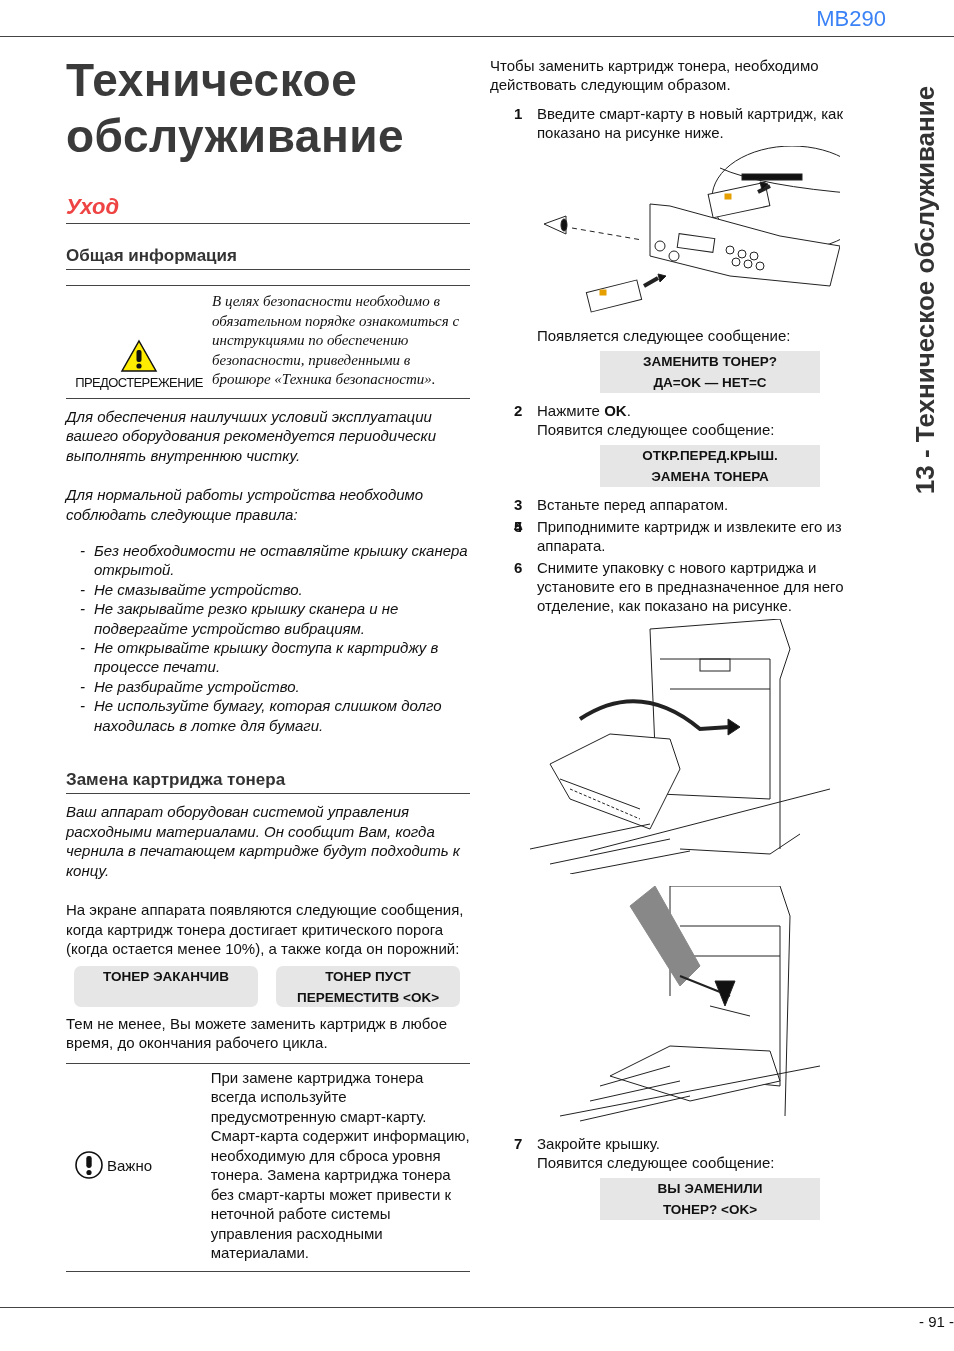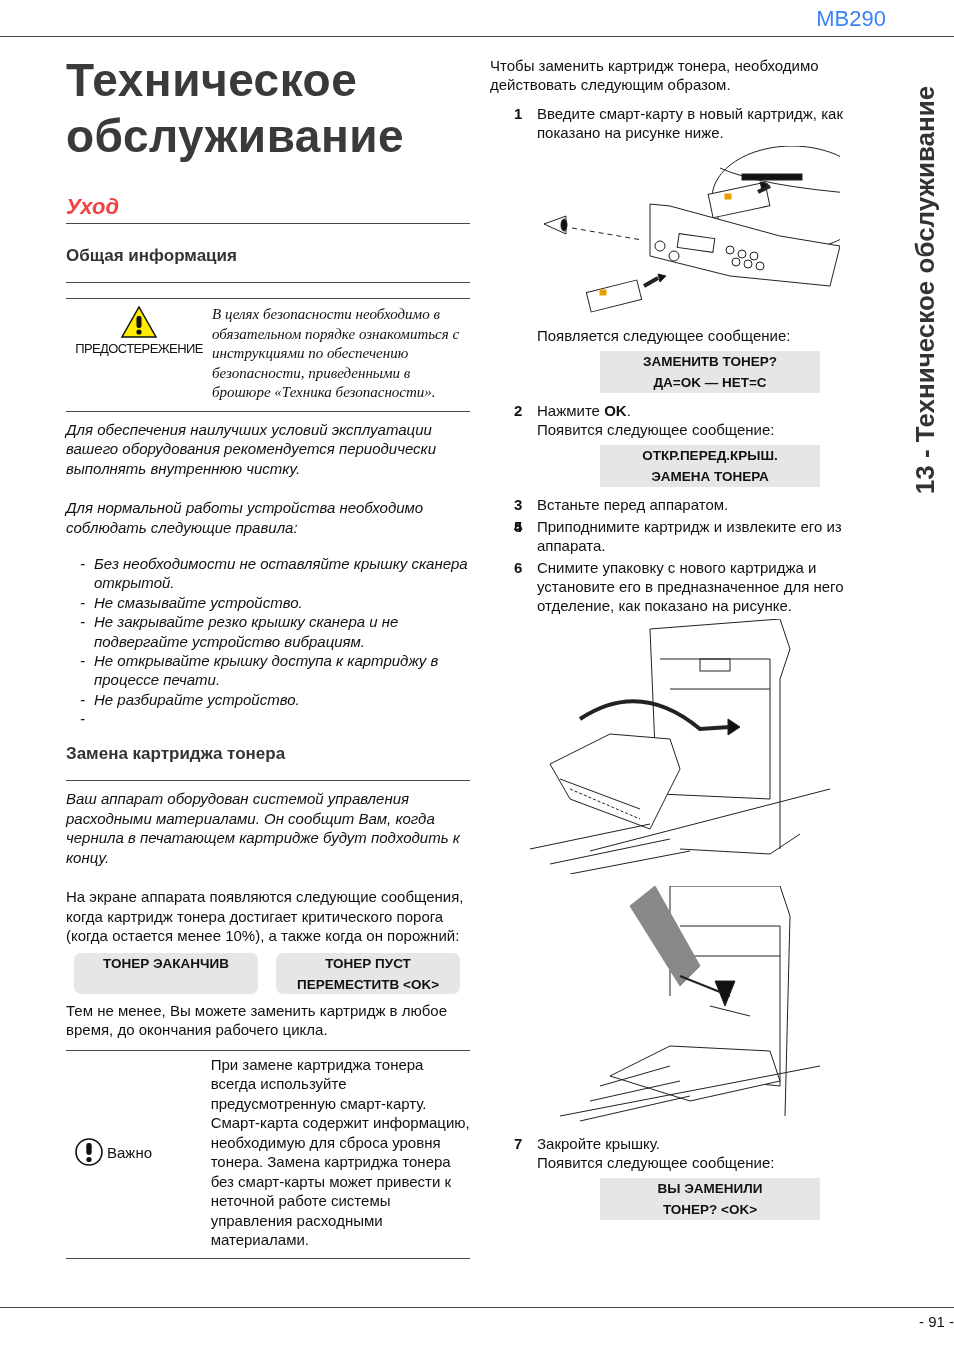--- a/index.html
+++ b/index.html
@@ -13,28 +13,28 @@
   .footer-page { position: absolute; left: 4px; right: 0; top: 1313px; text-align: right; font-size: 15px; }
 
   .side-tab { position: absolute; left: 905px; top: 60px; width: 40px; height: 460px; }
   .side-tab span { position: absolute; left: 50%; top: 50%; transform: translate(-50%,-50%) rotate(-90deg); white-space: nowrap; font-weight: bold; font-size: 26px; color: #333; }
 
   .col-left { position: absolute; left: 66px; top: 50px; width: 404px; }
   .col-right { position: absolute; left: 490px; top: 56px; width: 400px; }
 
   .page-title { font-size: 46px; font-weight: bold; color: #3a3a3a; line-height: 56px; margin-top: 2px; letter-spacing: 0.5px; }
   .h1 { font-size: 22px; font-weight: bold; font-style: italic; color: #ef4444; margin-top: 30px; padding-bottom: 3px; border-bottom: 1px solid #444; }
-  .h2 { font-size: 17px; font-weight: bold; color: #333; padding-bottom: 16px; border-bottom: 1px solid #444; }
+  .h2 { font-size: 17px; font-weight: bold; color: #333; padding-bottom: 3px; border-bottom: 1px solid #444; }
   .h2.general { margin-top: 22px; }
   .h2.toner { margin-top: 35px; }
 
   .note { display: flex; border-top: 1px solid #444; border-bottom: 1px solid #444; }
   .note.warning { margin-top: 15px; padding: 6px 0 8px; }
   .note.important { margin-top: 10px; padding: 4px 0 8px; }
-  .note-left { width: 146px; display: flex; flex-direction: column; align-items: center; justify-content: flex-start; }
+  .note-left { width: 146px; display: flex; flex-direction: column; align-items: center; justify-content: flex-end; }
   .note-left.row { flex-direction: row; justify-content: flex-start; padding-left: 8px; }
   .warn-label { font-size: 13px; letter-spacing: -0.6px; margin-top: 2px; }
   .note-text-serif { font-family: Liberation Serif, serif; font-style: italic; font-size: 15px; line-height: 19.5px; width: 250px; }
   .note-text { font-size: 15px; line-height: 19.5px; width: 262px; padding-left: 0; }
   .imp-label { font-size: 15px; margin-left: 3px; }
 
   .para { font-size: 15px; line-height: 19.5px; }
   .para.it { font-style: italic; }
   .mt8 { margin-top: 8px; }
   .mt20 { margin-top: 20px; }
@@ -89,21 +89,21 @@
 
   <p class="para it mt8">Для обеспечения наилучших условий эксплуатации вашего оборудования рекомендуется периодически выполнять внутреннюю чистку.</p>
   <p class="para it mt20">Для нормальной работы устройства необходимо соблюдать следующие правила:</p>
 
   <ul class="rules">
     <li><span class="dash">-</span><span>Без необходимости не оставляйте крышку сканера открытой.</span></li>
     <li><span class="dash">-</span><span>Не смазывайте устройство.</span></li>
     <li><span class="dash">-</span><span>Не закрывайте резко крышку сканера и не подвергайте устройство вибрациям.</span></li>
     <li><span class="dash">-</span><span>Не открывайте крышку доступа к картриджу в процессе печати.</span></li>
     <li><span class="dash">-</span><span>Не разбирайте устройство.</span></li>
-    <li><span class="dash">-</span></li>
+    <li><span class="dash">-</span><span>Не используйте бумагу, которая слишком долго находилась в лотке для бумаги.</span></li>
   </ul>
 
   <div class="h2 toner">Замена картриджа тонера</div>
   <p class="para it mt8">Ваш аппарат оборудован системой управления расходными материалами. Он сообщит Вам, когда чернила в печатающем картридже будут подходить к концу.</p>
   <p class="para mt20">На экране аппарата появляются следующие сообщения, когда картридж тонера достигает критического порога (когда остается менее 10%), а также когда он порожний:</p>
 
   <div class="lcd-row">
     <div class="lcd pair">
       <div>ТОНЕР ЭАКАНЧИВ</div>
     </div>

